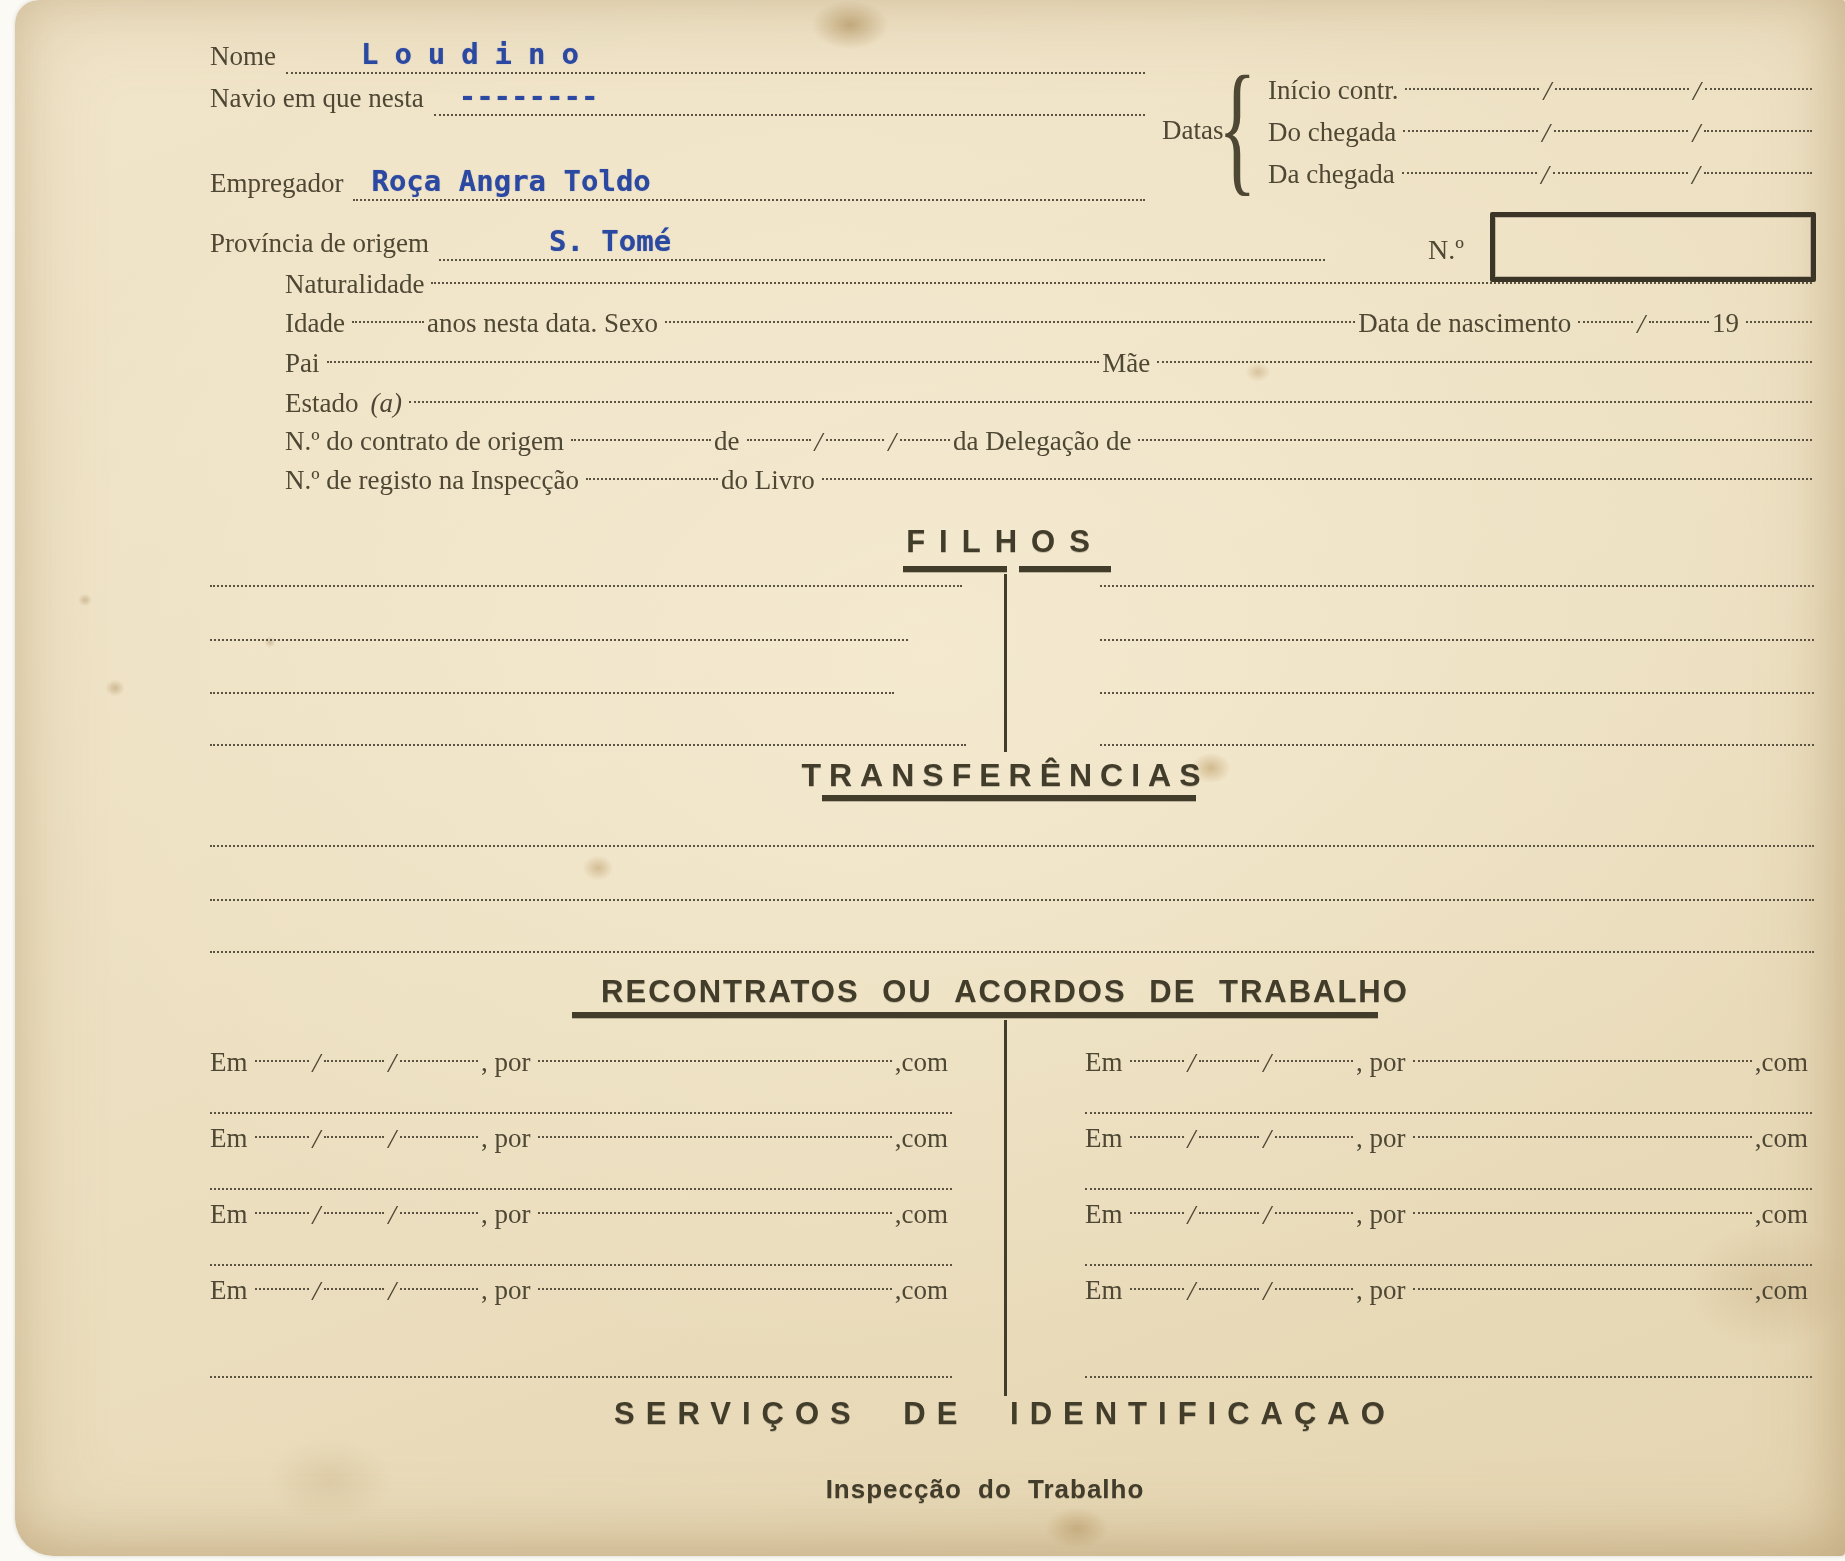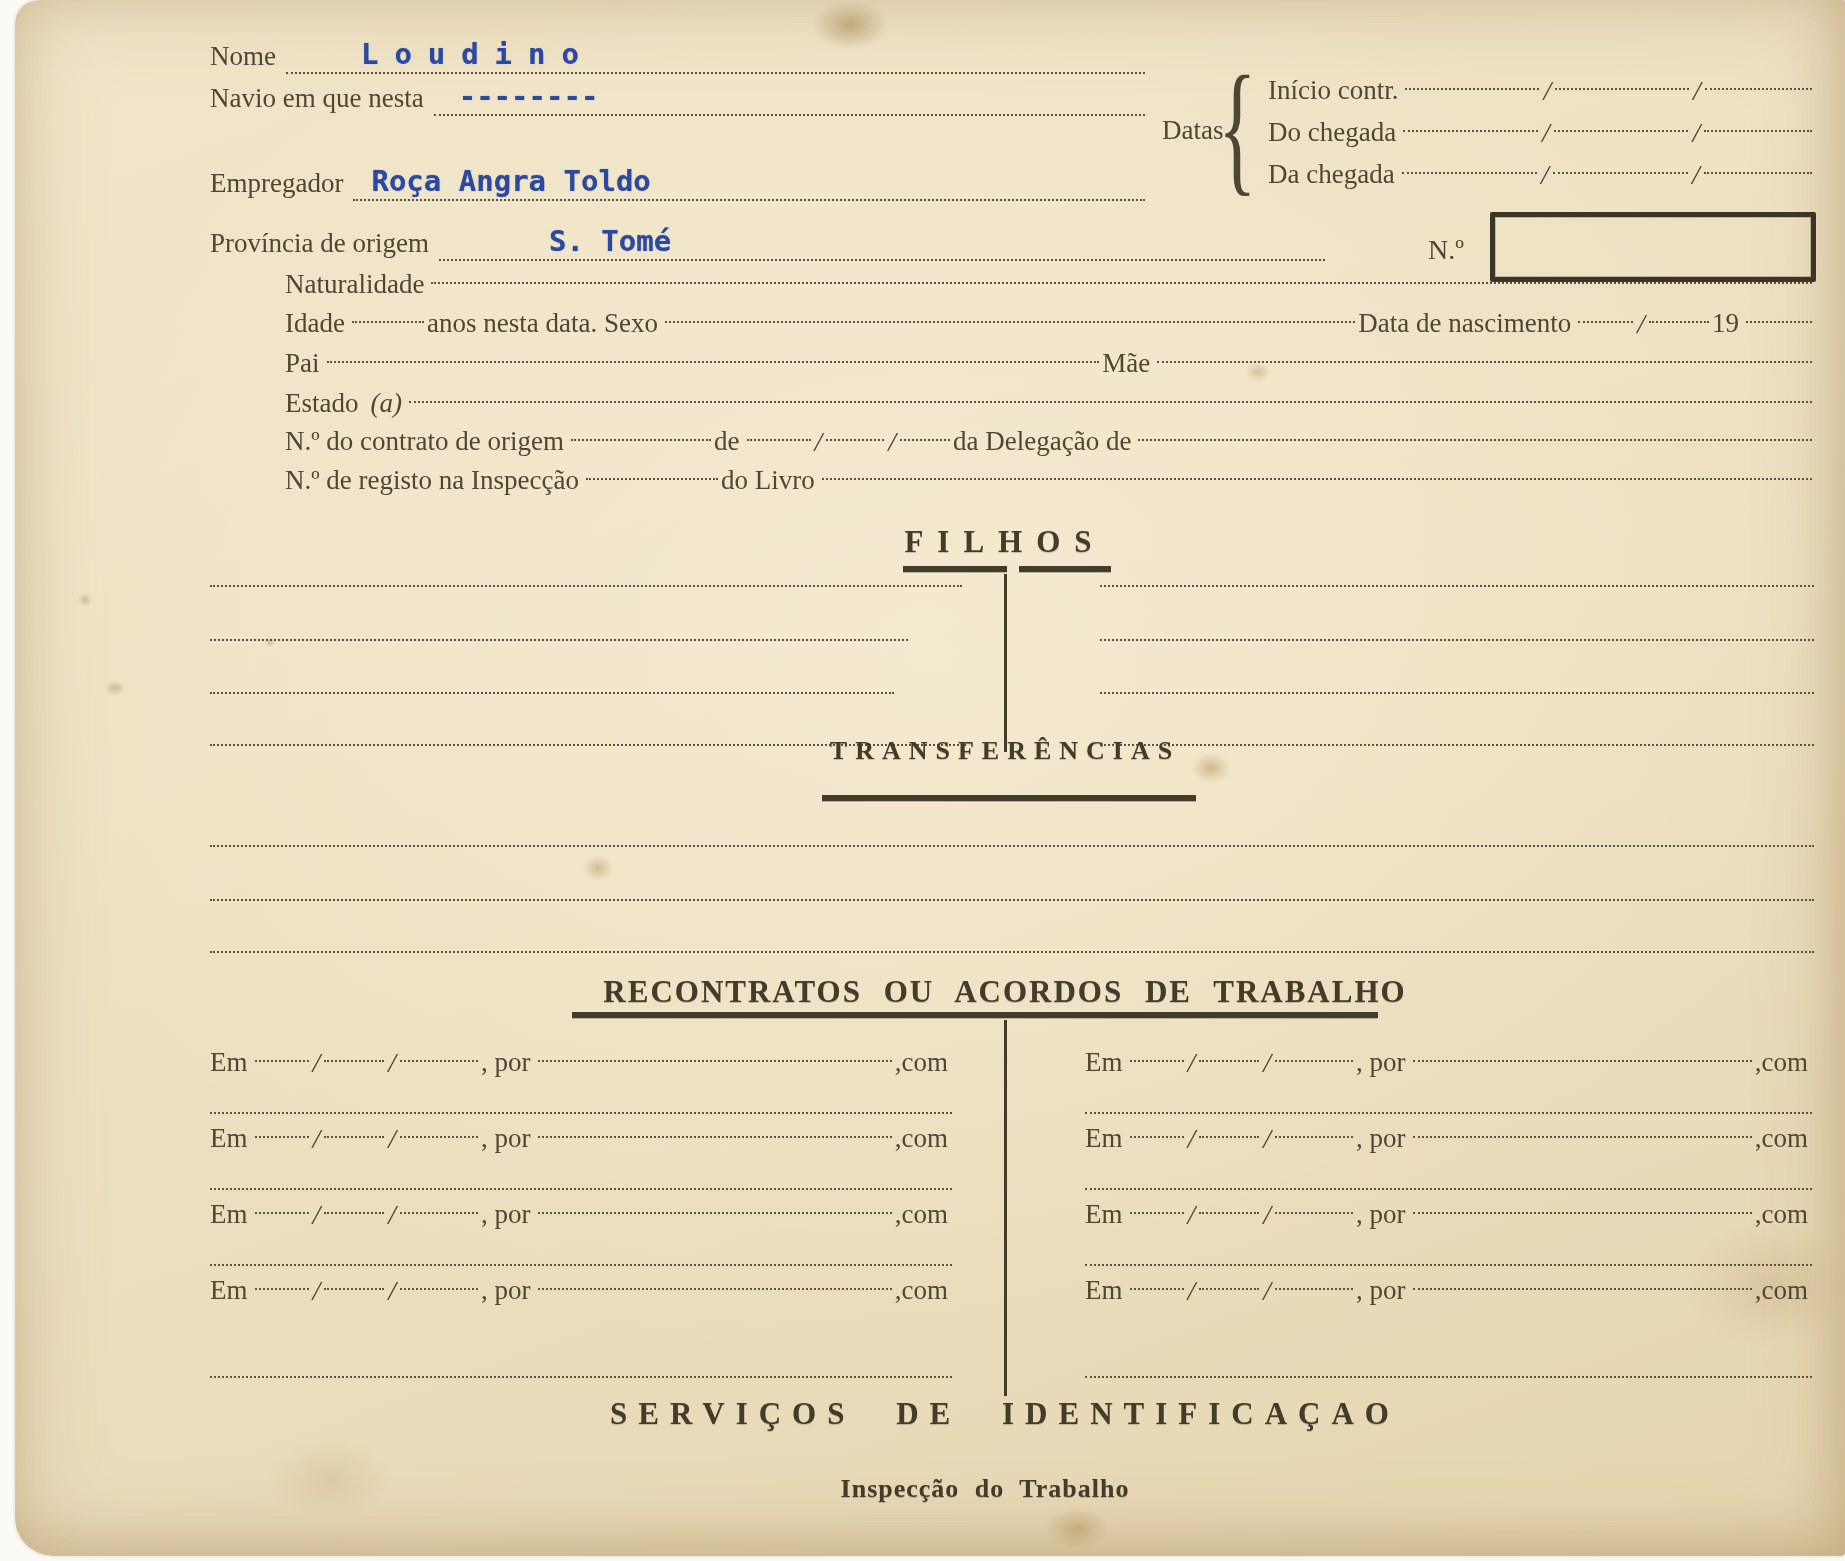--- a/index.html
+++ b/index.html
@@ -33,21 +33,21 @@
   .dl{flex:1 1 auto;height:0;border-bottom:2px dotted var(--dots);margin:0 3px 6px 3px;}
   .dlf{flex:0 0 auto;}
   .fill{flex:1 1 auto;position:relative;height:34px;border-bottom:2px dotted var(--dots);
         margin:0 0 5px 6px;}
   .typed{position:absolute;bottom:1px;font-family:"DejaVu Sans Mono",monospace;font-weight:700;
          font-size:29px;color:var(--typed);white-space:nowrap;
          text-shadow:0 0 1px rgba(44,73,162,.55);}
   .sp{letter-spacing:.55em;}
   .slash{flex:0 0 auto;font-family:"Liberation Serif",serif;font-style:italic;font-size:28px;
          line-height:.8;color:var(--ink);margin:0 1px 2px 1px;}
-  .stamp{position:absolute;font-family:Liberation Serif, serif;font-weight:700;
+  .stamp{position:absolute;font-family:Liberation Sans, sans-serif;font-weight:700;
          color:var(--stamp);text-align:center;white-space:nowrap;
          text-shadow:0 1px 0 rgba(70,60,40,.25);}
   .bar{position:absolute;background:var(--stamp);box-shadow:0 1px 0 rgba(70,60,40,.3);}
   .vline{position:absolute;width:3px;background:var(--stamp);}
   .hr{position:absolute;height:0;border-bottom:2px dotted var(--dots);}
   .numbox{position:absolute;border:5px solid #3b3527;border-radius:2px;
           box-shadow:inset 0 0 0 1px rgba(59,53,39,.25);}
   .brace{position:absolute;display:inline-block;font-family:"Liberation Serif",serif;
          font-size:146px;line-height:146px;font-weight:400;color:var(--ink);
          transform:scaleX(.55);transform-origin:left center;}
@@ -171,21 +171,21 @@
 
   <div class="hr" style="left:210px;top:585px;width:752px"></div>
   <div class="hr" style="left:210px;top:639px;width:698px"></div>
   <div class="hr" style="left:210px;top:692px;width:684px"></div>
   <div class="hr" style="left:210px;top:744px;width:756px"></div>
   <div class="hr" style="left:1100px;top:585px;width:714px"></div>
   <div class="hr" style="left:1100px;top:639px;width:714px"></div>
   <div class="hr" style="left:1100px;top:692px;width:714px"></div>
   <div class="hr" style="left:1100px;top:744px;width:714px"></div>
 
-  <div class="stamp" style="left:755px;top:736px;width:500px;font-size:26px;letter-spacing:8px">TRANSFERÊNCIAS</div>
+  <div class="stamp" style="left:755px;top:757px;width:500px;font-size:32px;letter-spacing:8px">TRANSFERÊNCIAS</div>
   <div class="bar" style="left:822px;top:795px;width:374px;height:6px"></div>
   <div class="hr" style="left:210px;top:845px;width:1604px"></div>
   <div class="hr" style="left:210px;top:899px;width:1604px"></div>
   <div class="hr" style="left:210px;top:951px;width:1604px"></div>
 
   <div class="stamp" style="left:505px;top:974px;width:1000px;font-size:31px;letter-spacing:2px;word-spacing:12px">RECONTRATOS OU ACORDOS DE TRABALHO</div>
   <div class="bar" style="left:572px;top:1012px;width:806px;height:6px"></div>
   <div class="vline" style="left:1004px;top:1020px;height:376px"></div>
 
   <div class="row" style="left:210px;top:1046px;width:742px;height:36px">

